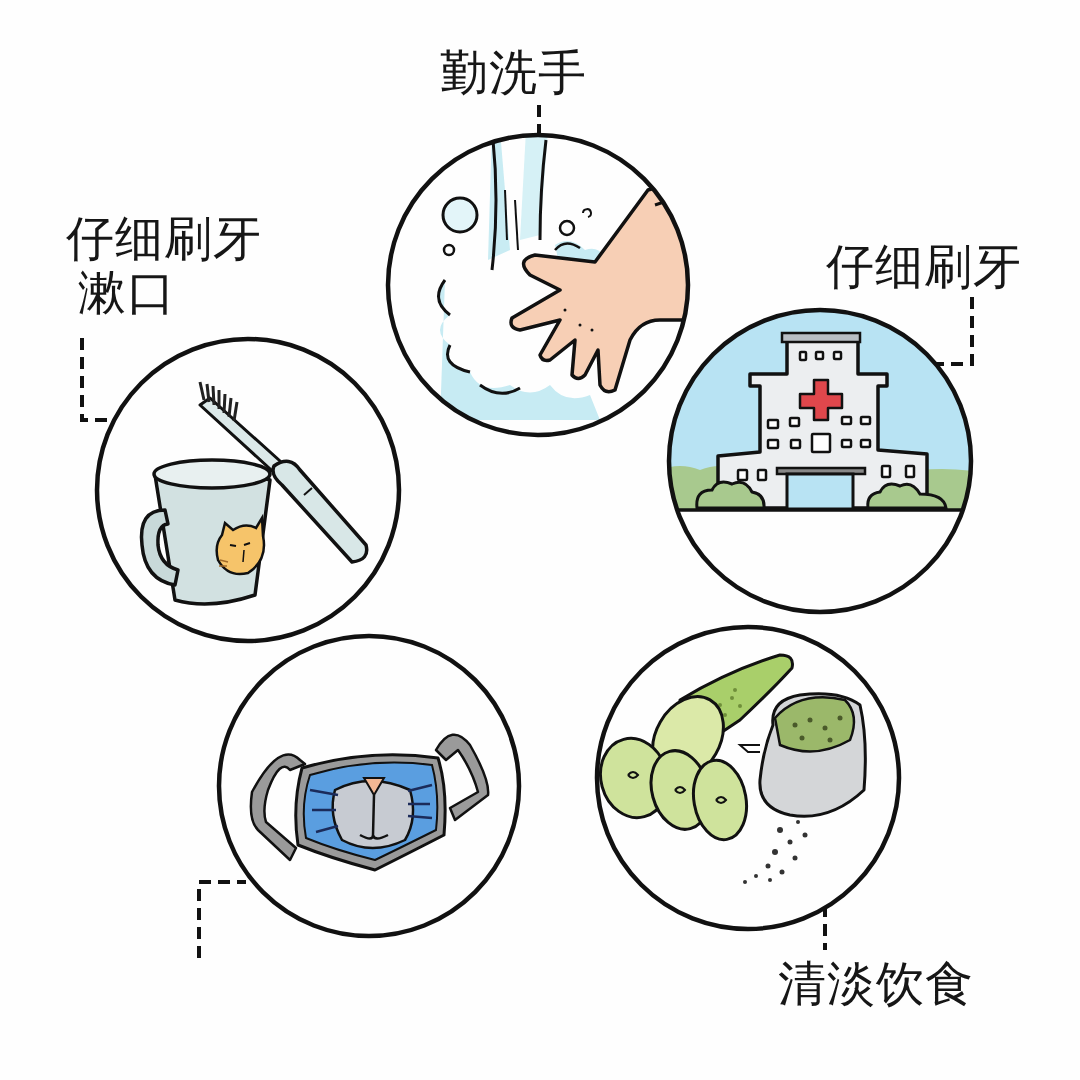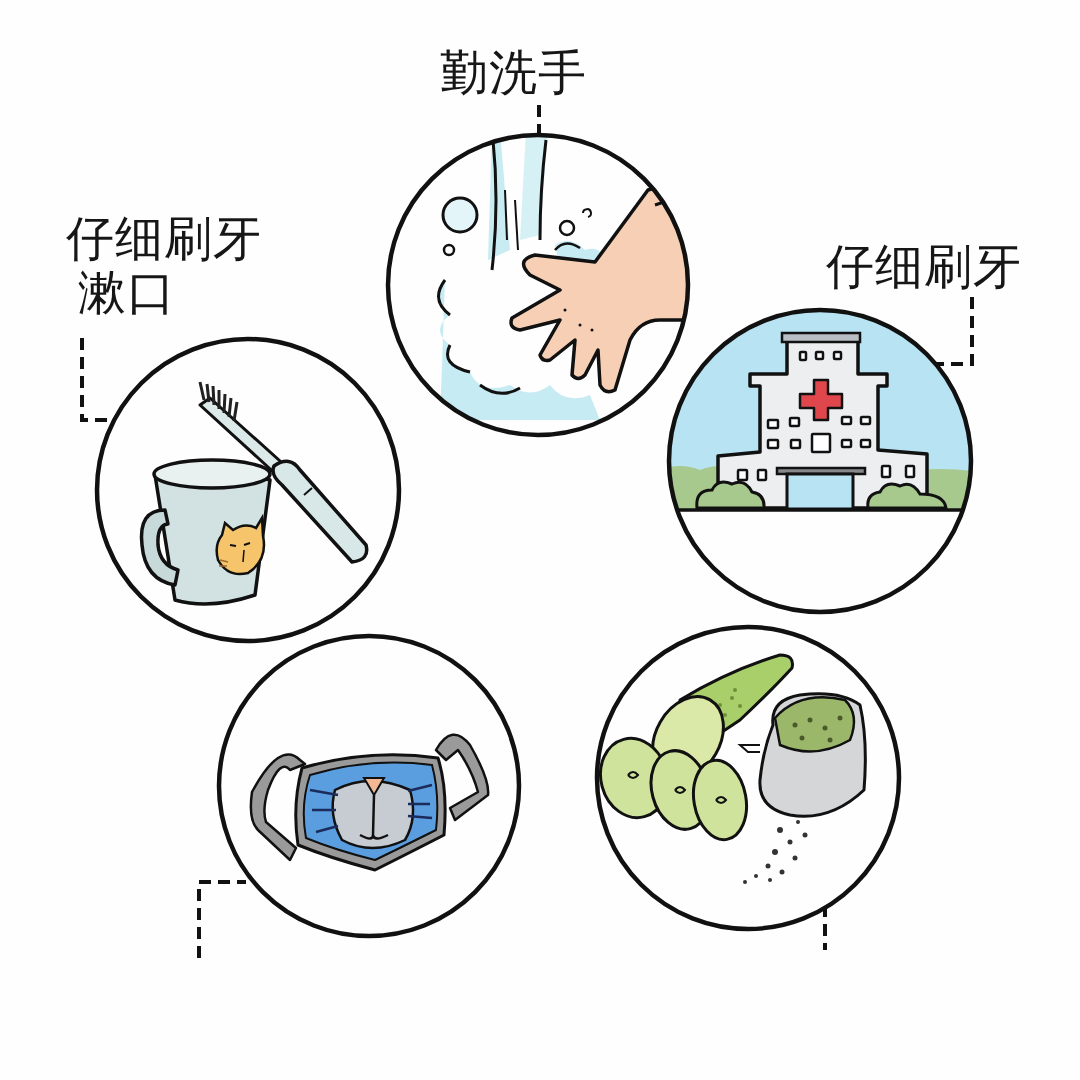--- a/index.html
+++ b/index.html
@@ -236,14 +236,15 @@
   </svg>
 
   <div class="label" style="left:440px; top:44px;">勤洗手</div>
 
   <div class="label" style="left:66px; top:210px;">仔细刷牙</div>
   <div class="label" style="left:66px; top:264px;margin-left:12px;">漱口</div>
 
   <div class="label" style="left:826px; top:238px;">仔细刷牙</div>
 
 
+  <div class="label" style="left:778px; top:955px;">清淡饮食</div>
 
 </div>
 
 </body></html>

